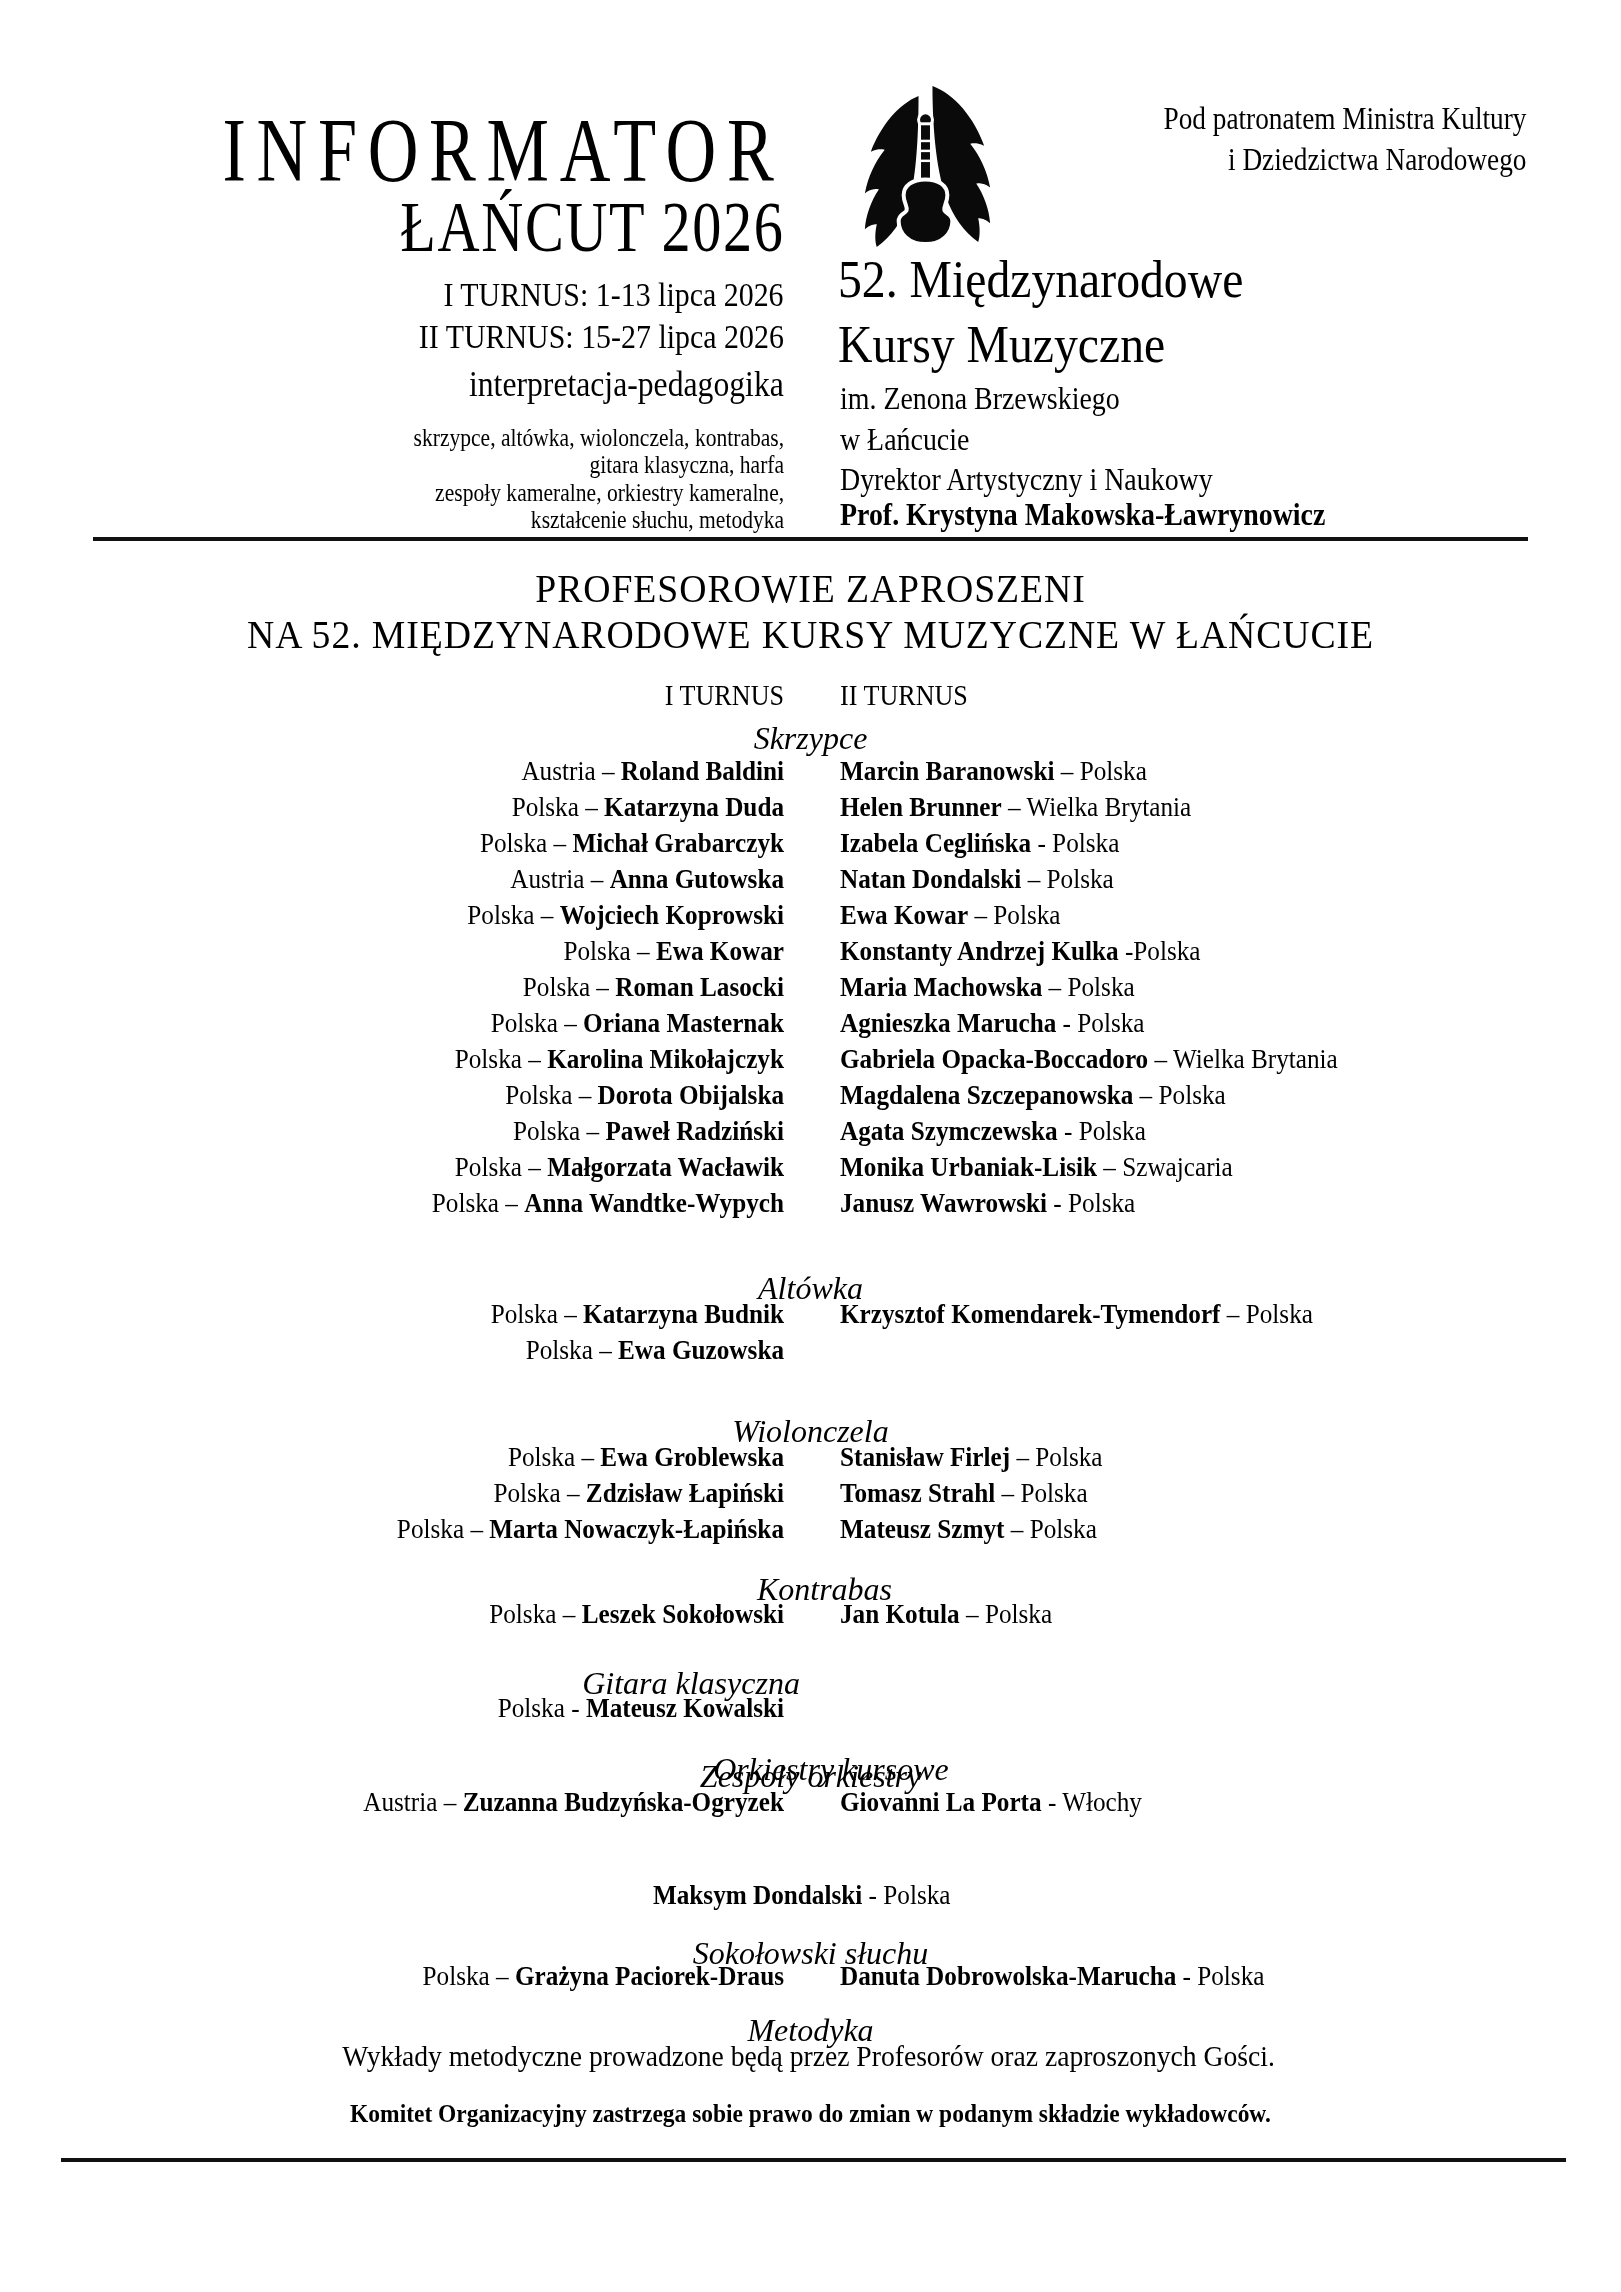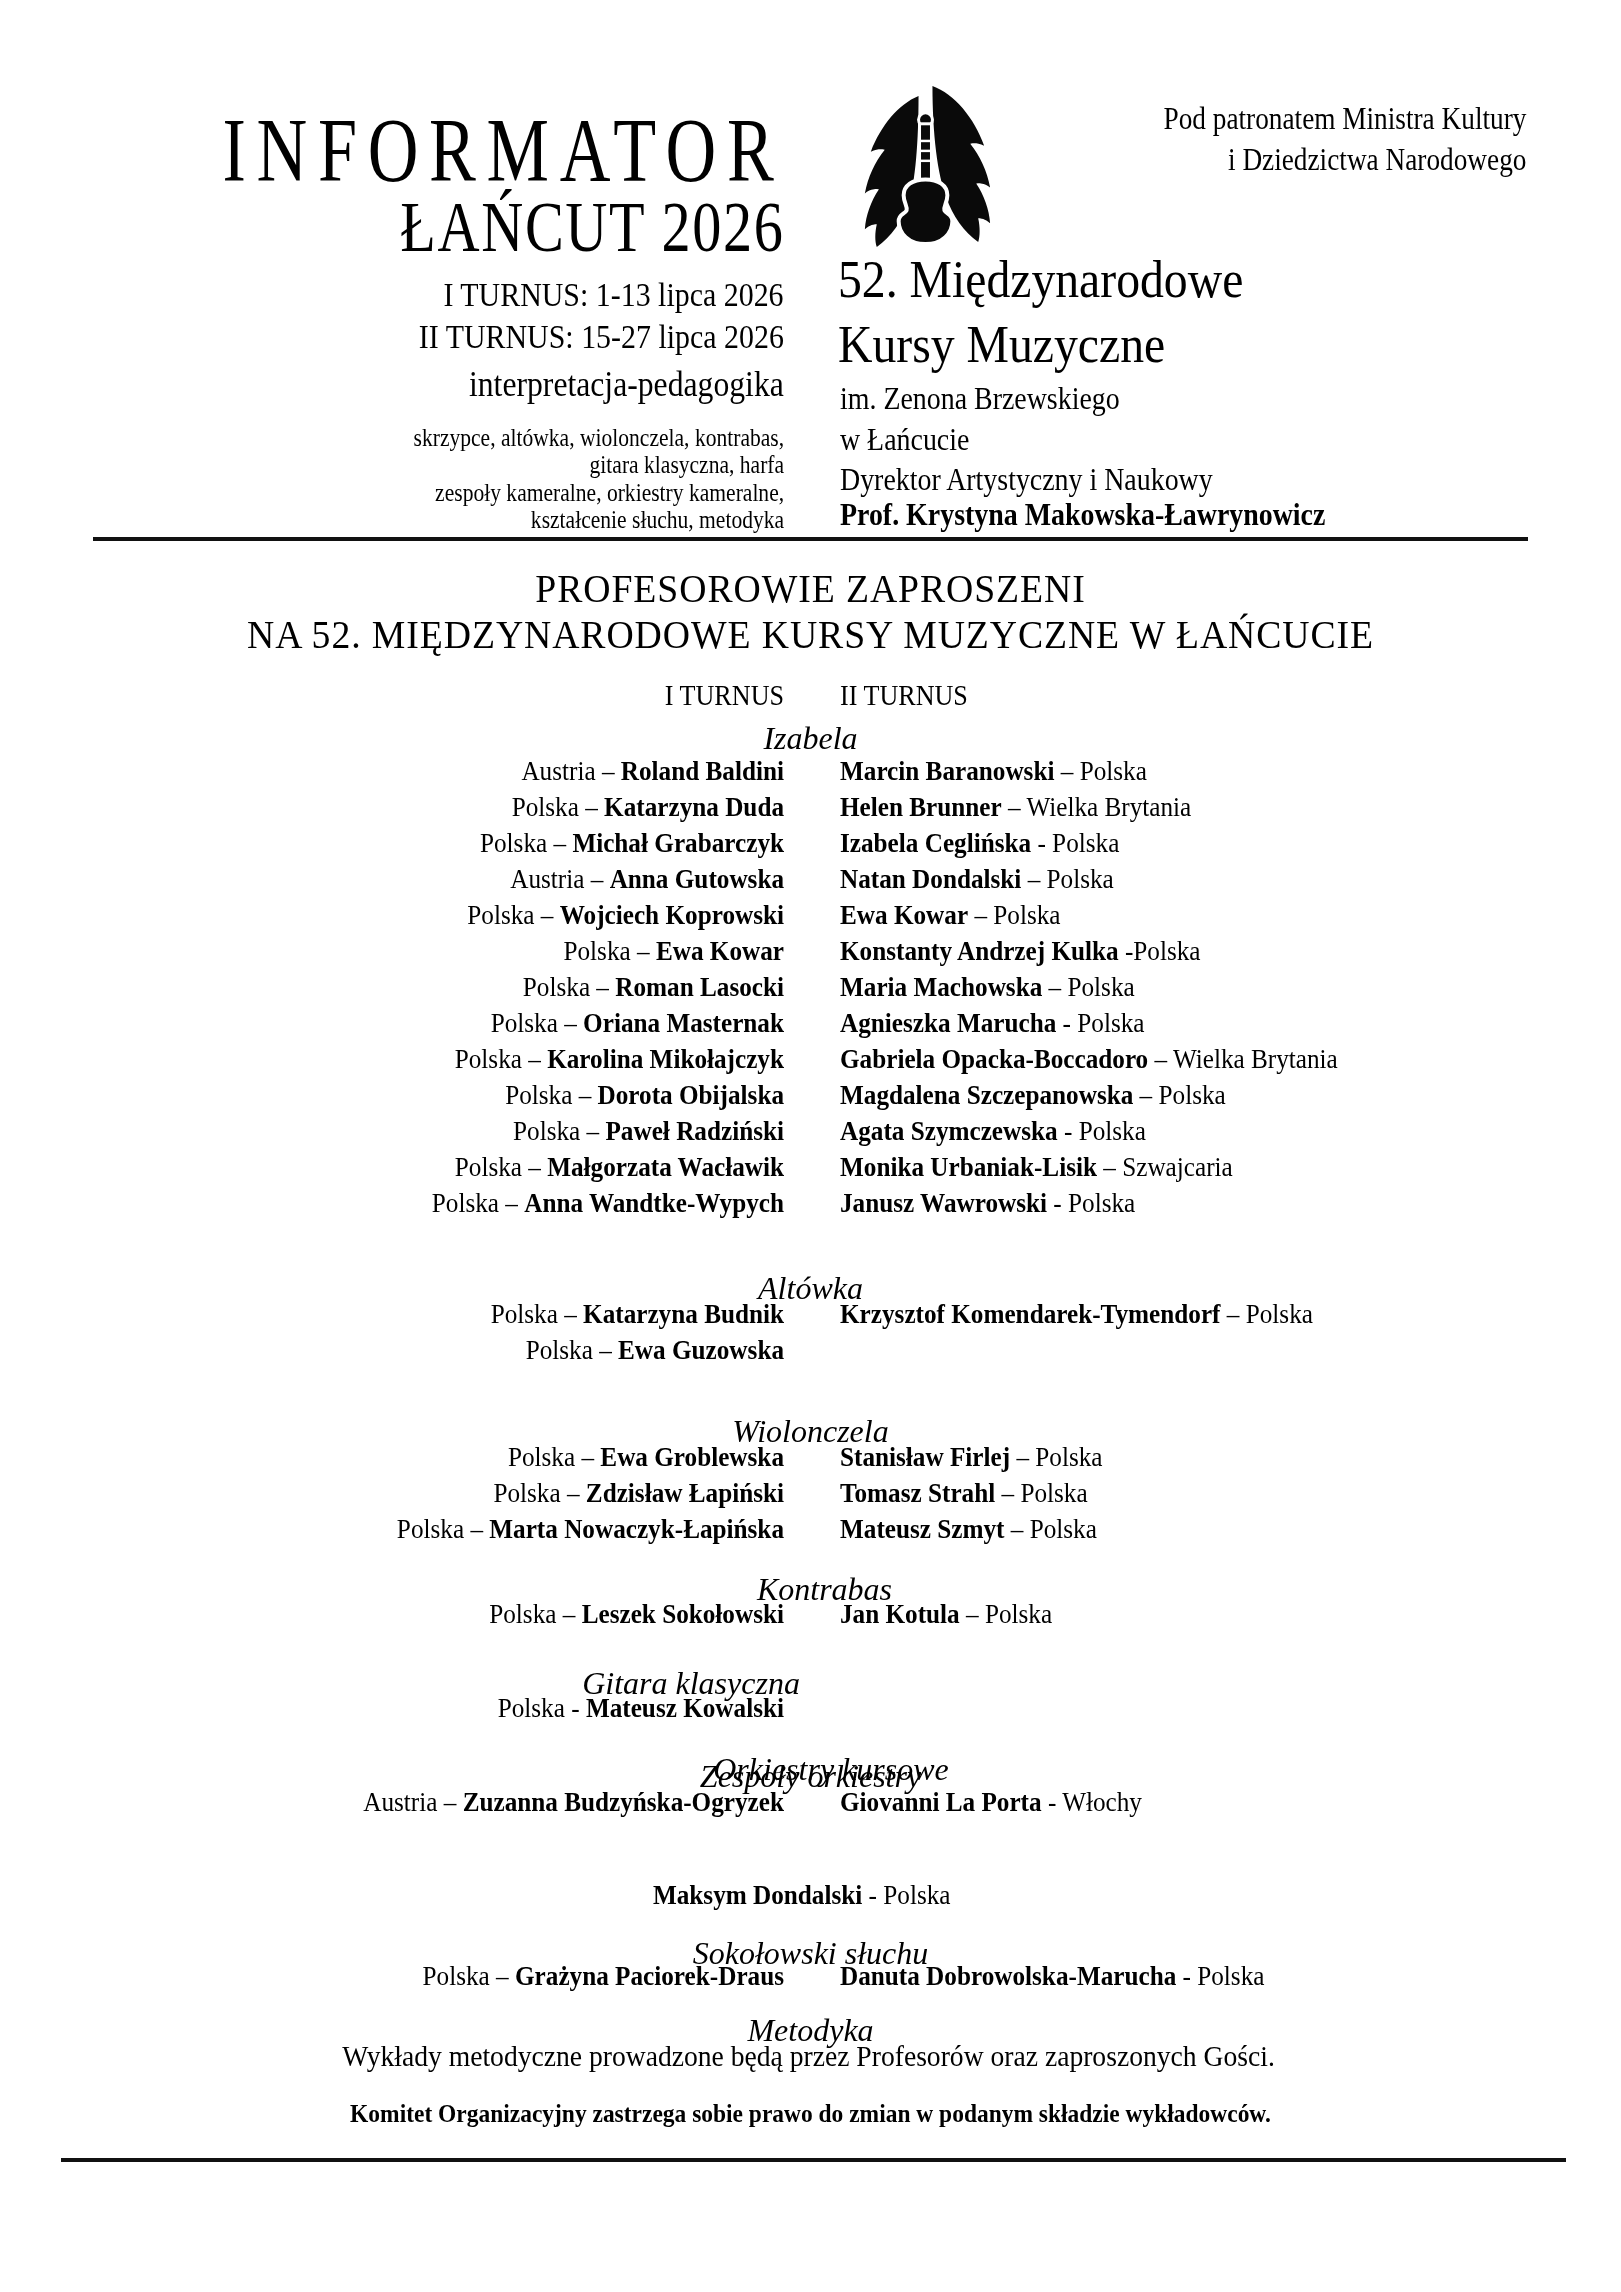--- a/index.html
+++ b/index.html
@@ -91,21 +91,21 @@
 
   <div class="rule" style="left:93px;top:537px;width:1435px;"></div>
 
   <div class="abs ac hline sxc nw" style="left:0;right:0;top:565px;">PROFESOROWIE ZAPROSZENI</div>
   <div class="abs ac hline sxc nw" style="left:0;right:0;top:611px;">NA 52. MIĘDZYNARODOWE KURSY MUZYCZNE W ŁAŃCUCIE</div>
 
   <div class="col-l col-label" style="top:680px;">I TURNUS</div>
   <div class="col-r col-label" style="top:680px;">II TURNUS</div>
 
   <section>
-    <div class="abs ac sec-title" style="left:0;right:0;top:721px;">Izabela</div>
+    <div class="abs ac sec-title" style="left:0;right:0;top:721px;">Skrzypce</div>
     <div class="col-l" style="top:753px;">
         <div class="prow"><span class="pplain">Austria – </span><span class="pname">Roland Baldini</span></div>
         <div class="prow"><span class="pplain">Polska – </span><span class="pname">Katarzyna Duda</span></div>
         <div class="prow"><span class="pplain">Polska – </span><span class="pname">Michał Grabarczyk</span></div>
         <div class="prow"><span class="pplain">Austria – </span><span class="pname">Anna Gutowska</span></div>
         <div class="prow"><span class="pplain">Polska – </span><span class="pname">Wojciech Koprowski</span></div>
         <div class="prow"><span class="pplain">Polska – </span><span class="pname">Ewa Kowar</span></div>
         <div class="prow"><span class="pplain">Polska – </span><span class="pname">Roman Lasocki</span></div>
         <div class="prow"><span class="pplain">Polska – </span><span class="pname">Oriana Masternak</span></div>
         <div class="prow"><span class="pplain">Polska – </span><span class="pname">Karolina Mikołajczyk</span></div>

